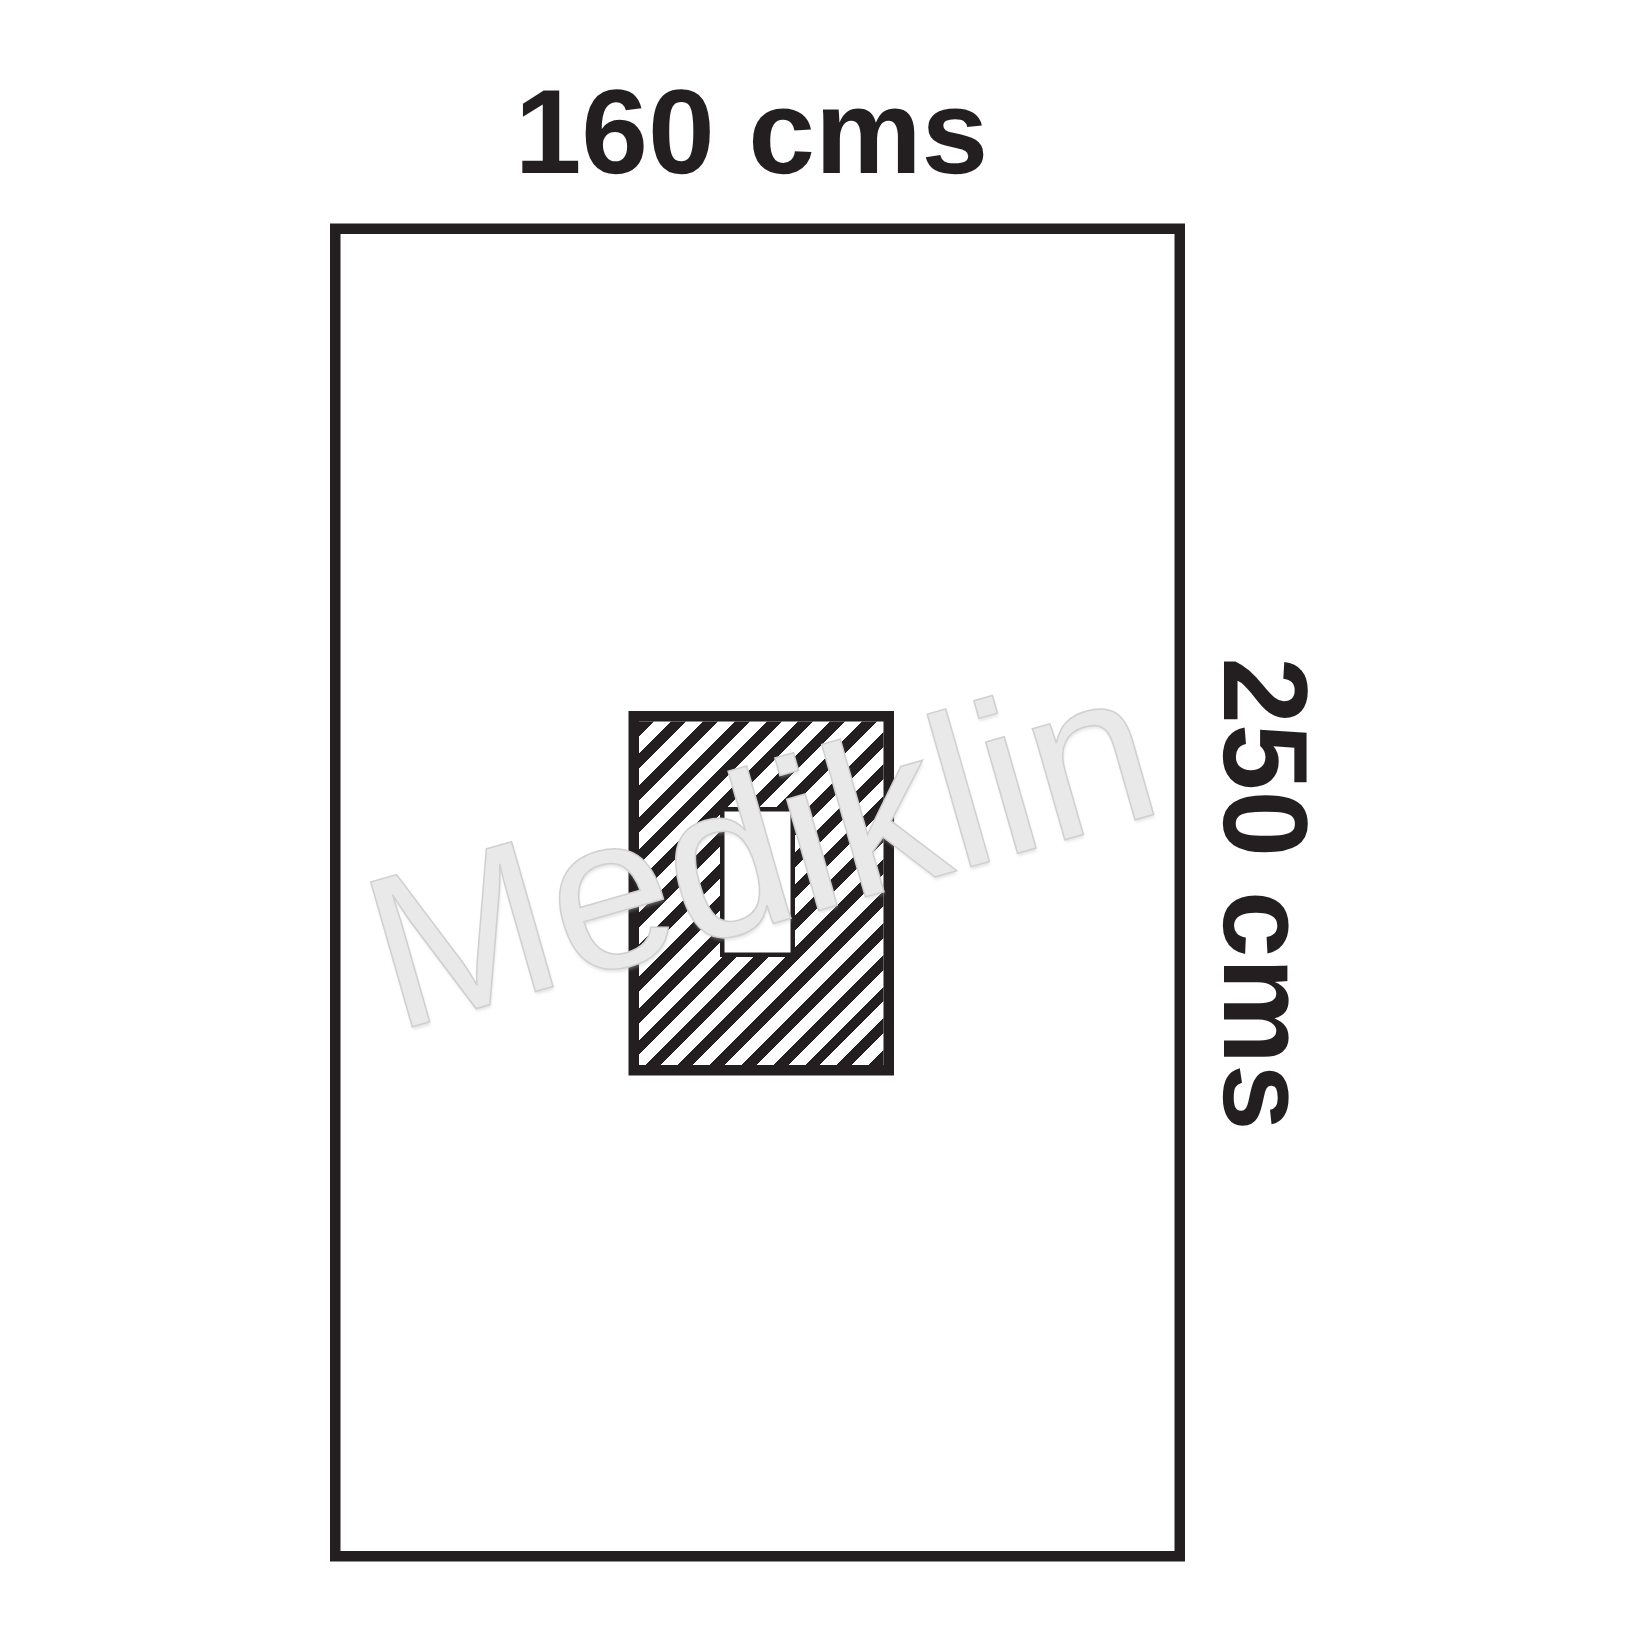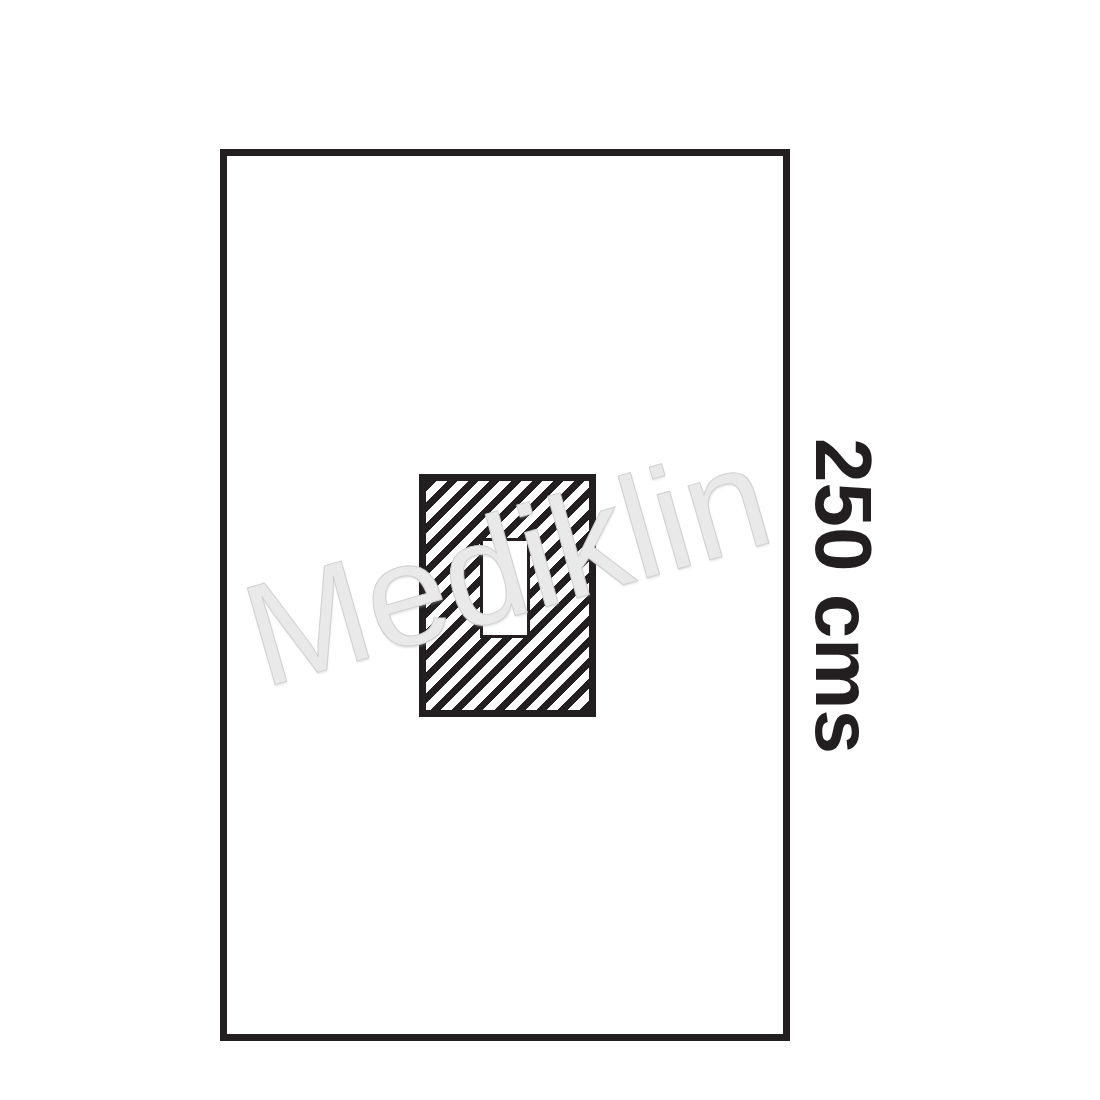--- a/index.html
+++ b/index.html
@@ -87,20 +87,21 @@
     z-index: 3;
     line-height: 1;
     pointer-events: none;
   }
 </style>
 </head>
 <body>
 
 <div class="canvas">
 
+  <div class="dim-label top">160 cms</div>
 
   <div class="drape-outline"></div>
 
   <div class="aperture-area">
     <div class="fenestration"></div>
   </div>
 
   <div class="watermark">Mediklin</div>
 
   <div class="dim-label right">250 cms</div>

